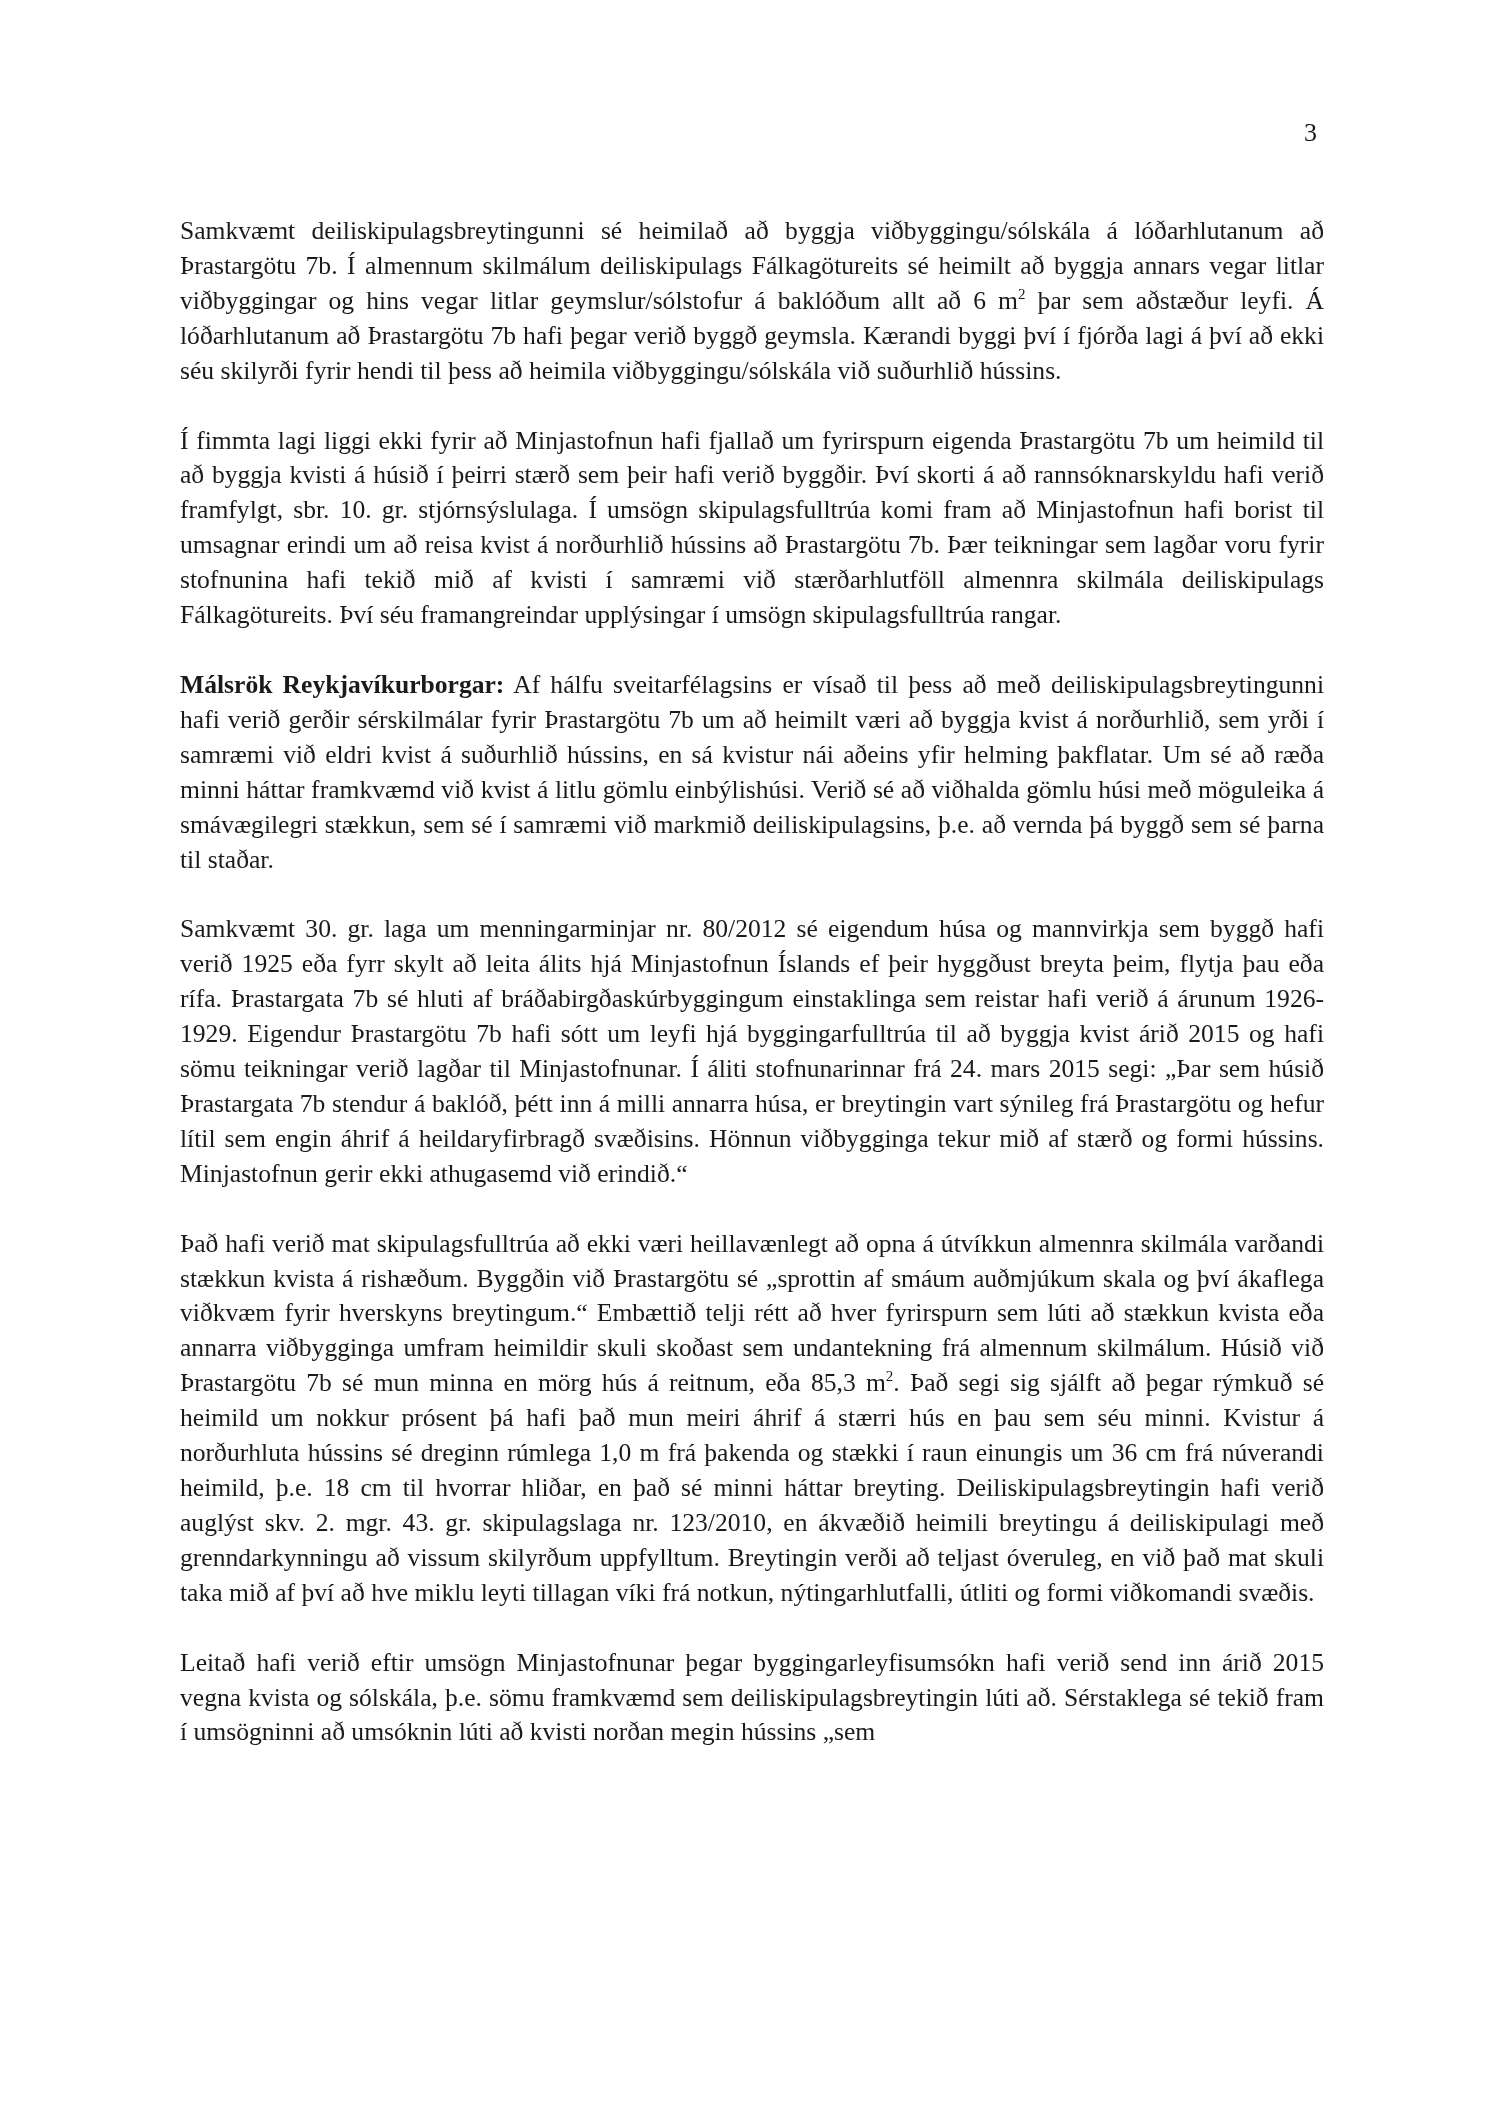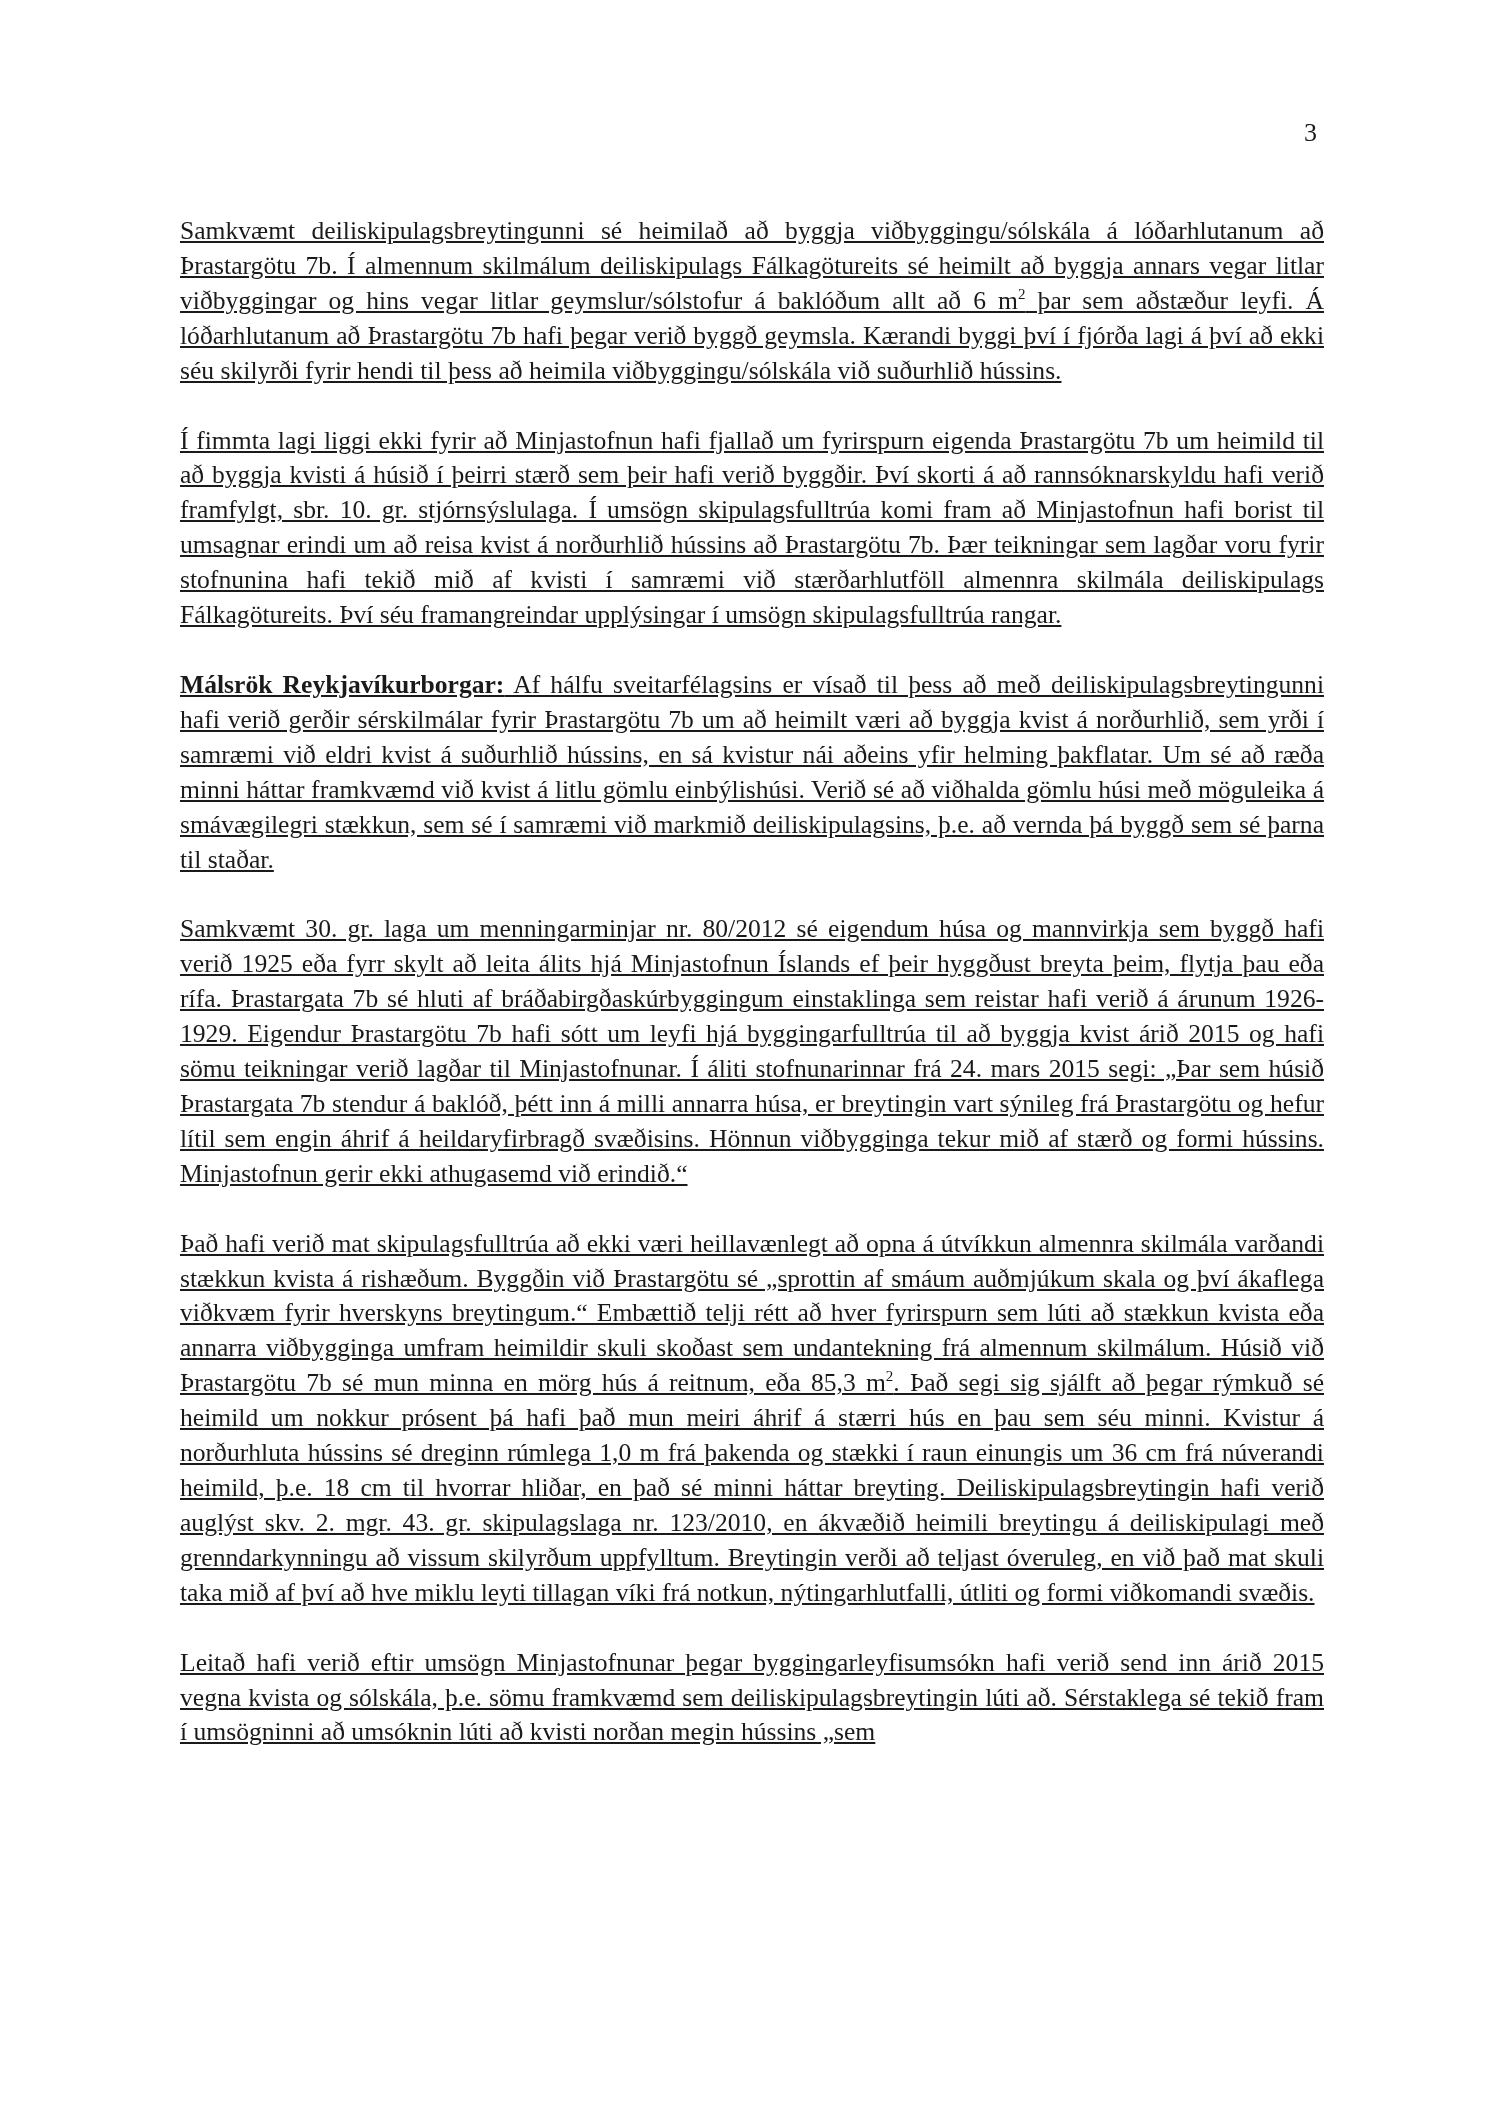--- a/index.html
+++ b/index.html
@@ -20,21 +20,20 @@
     top: 118px;
     left: 1304px;
     font-size: 26px;
     line-height: 30px;
   }
   .content {
     position: absolute;
     top: 214px;
     left: 180px;
     width: 1144px;
-    text-decoration: underline;
   }
   .para {
     margin: 0 0 35px 0;
     font-size: 25.6px;
     line-height: 34.9px;
     text-align: justify;
     hyphens: manual;
   }
   .para b {
     font-weight: bold;

